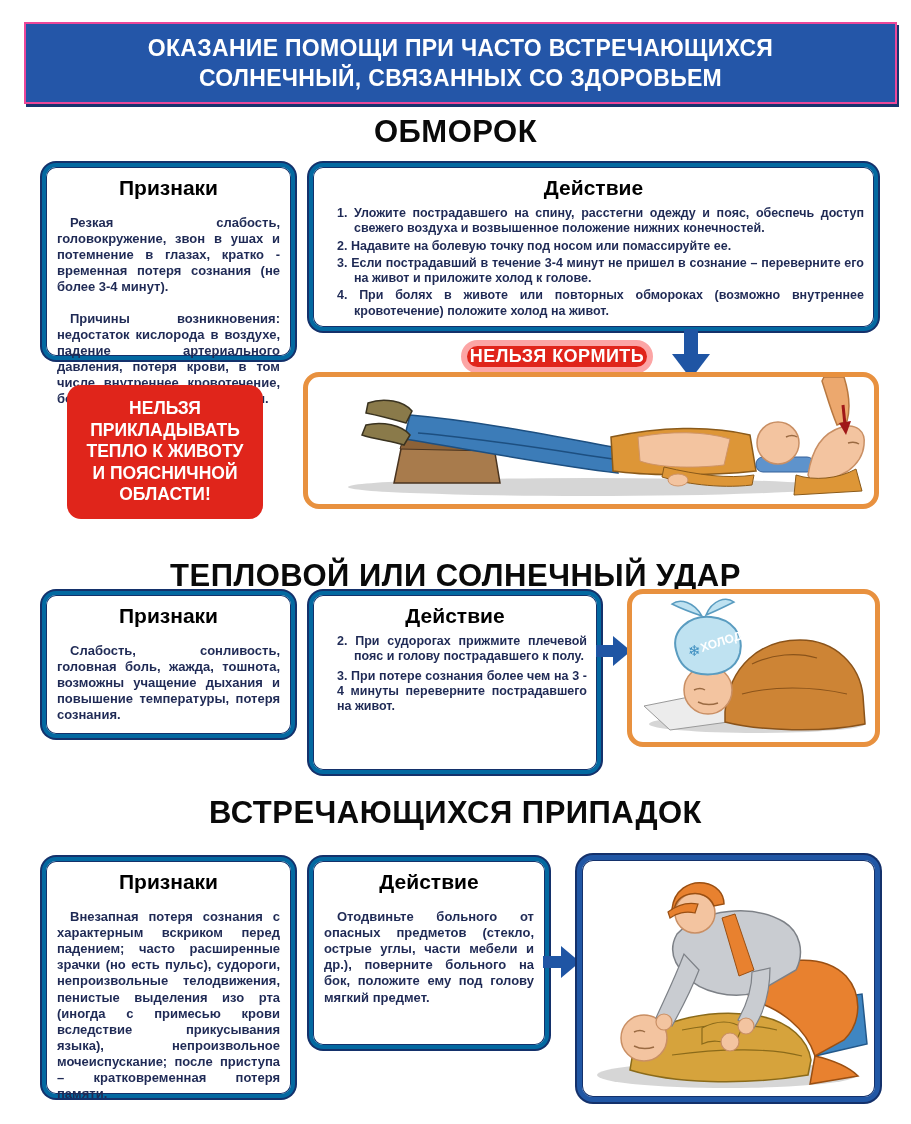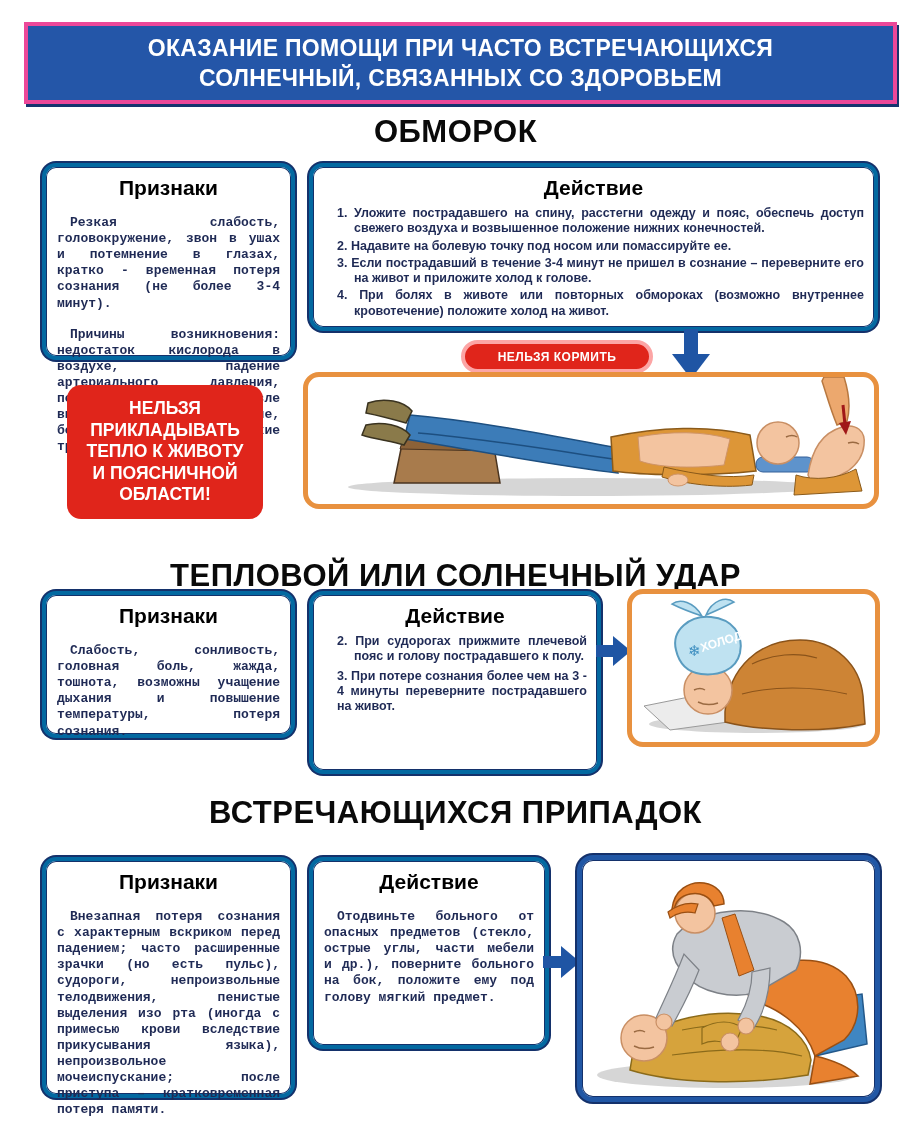--- a/index.html
+++ b/index.html
@@ -4,21 +4,21 @@
 <style>
   * { margin:0; padding:0; box-sizing:border-box; }
   html,body { background:#fff; }
   #poster {
     position:relative; width:911px; height:1124px; background:#ffffff;
     font-family:"Liberation Sans", sans-serif; overflow:hidden;
   }
   
   .banner {
     position:absolute; left:24px; top:22px; width:873px; height:82px;
-    background:#2456a8; border:4px solid #ec4899;
+    background:#2456a8; border:2px solid #ec4899;
     box-shadow:2px 3px 0 #16346e;
     display:flex; flex-direction:column; justify-content:center;
   }
   .banner .bline {
     color:#ffffff; font-weight:bold; font-size:23px; text-align:center; line-height:1.32;
     letter-spacing:.3px;
   }
   
   .sec-title {
     position:absolute; left:0; width:100%; text-align:center;
@@ -31,30 +31,30 @@
     box-shadow:0 0 0 2px #14316b, inset 0 0 0 1px #14316b;
   }
   .box-heading {
     text-align:center; font-weight:bold; font-size:21px; color:#000;
     margin:9px 0 6px;
   }
   .box-body {
     padding:0 11px; font-size:13px; font-weight:bold; color:#1f2a55;
     text-align:justify; line-height:1.24;
   }
-  .box-body p { margin:15px 0 3px; text-indent:13px;font-family:Liberation Mono, monospace; }
+  .box-body p { margin:15px 0 3px; text-indent:13px; }
   .action-list { padding:0 10px 0 24px; font-weight:bold; color:#1f2a55; text-align:justify; line-height:1.22; }
   .fs-small { font-size:12.5px; }
   .action-list .li { padding-left:17px; text-indent:-17px; margin-bottom:2px; }
   .action-list .li.flat { padding-left:0; text-indent:0; }
   
   .badge-red {
     position:absolute; left:461px; top:340px; width:192px; height:33px;
-    background:#e0251b; border:4px solid #fca5a5; border-radius:17px;
-    color:#fff; font-weight:bold; font-size:12px;
+    background:#e0251b; border:6px solid #fca5a5; border-radius:17px;
+    color:#fff; font-weight:bold; font-size:18px;
     display:flex; align-items:center; justify-content:center; letter-spacing:.5px;
   }
   .warn-red {
     position:absolute; left:67px; top:385px; width:196px; height:134px;
     background:#e0251b; border-radius:14px;
     color:#fff; font-weight:bold; font-size:17.5px; line-height:1.23;
     display:flex; flex-direction:column; align-items:center; justify-content:center;
     text-align:center;
   }
   

